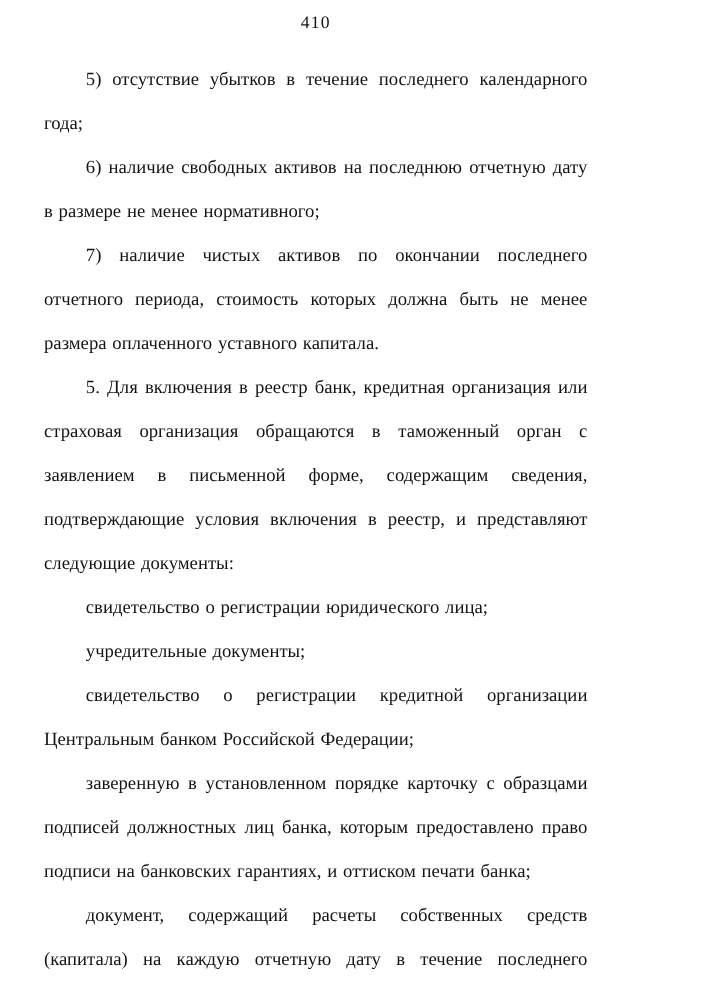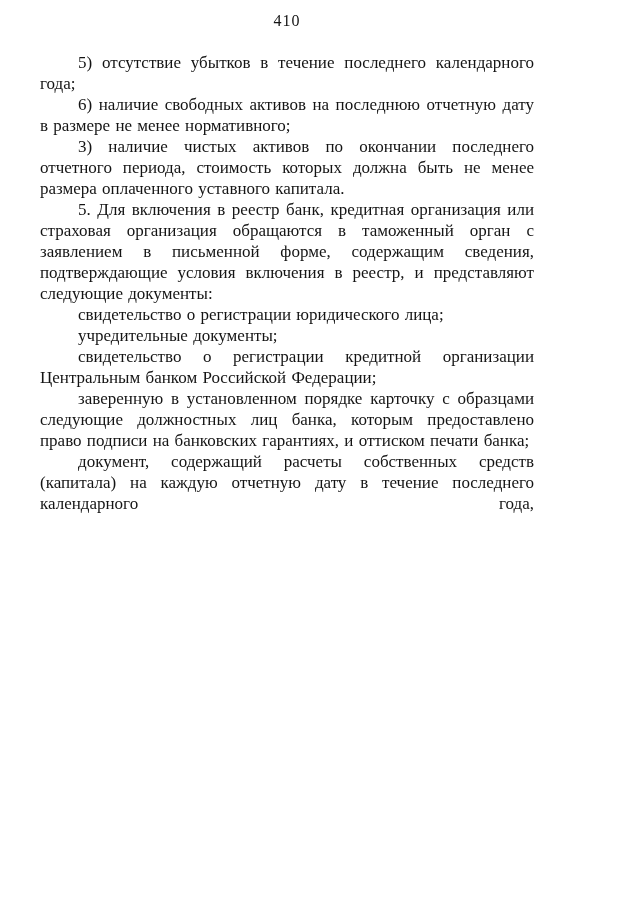--- a/index.html
+++ b/index.html
@@ -27,38 +27,38 @@
   }
   .body-text {
     position: absolute;
     top: 52px;
     left: 40px;
     width: 494px;
   }
   .body-text p {
     margin: 0;
     font-size: 17px;
-    line-height: 21px;
+    line-height: 40px;
     text-align: justify;
     text-indent: 38px;
     word-spacing: 1px;
   }
   .body-text p.justify-last {
     text-align-last: justify;
   }
 </style>
 </head>
 <body>
 
 <div class="page">
   <div class="page-number">410</div>
   <div class="body-text">
       <p>5) отсутствие убытков в течение последнего календарного года;</p>
       <p>6) наличие свободных активов на последнюю отчетную дату в размере не менее нормативного;</p>
-      <p>3) наличие чистых активов по окончании последнего отчетного периода, стоимость которых должна быть не менее размера оплаченного уставного капитала.</p>
+      <p>7) наличие чистых активов по окончании последнего отчетного периода, стоимость которых должна быть не менее размера оплаченного уставного капитала.</p>
       <p>5. Для включения в реестр банк, кредитная организация или страховая организация обращаются в таможенный орган с заявлением в письменной форме, содержащим сведения, подтверждающие условия включения в реестр, и представляют следующие документы:</p>
       <p>свидетельство о регистрации юридического лица;</p>
       <p>учредительные документы;</p>
       <p>свидетельство о регистрации кредитной организации Центральным банком Российской Федерации;</p>
-      <p>заверенную в установленном порядке карточку с образцами следующие должностных лиц банка, которым предоставлено право подписи на банковских гарантиях, и оттиском печати банка;</p>
+      <p>заверенную в установленном порядке карточку с образцами подписей должностных лиц банка, которым предоставлено право подписи на банковских гарантиях, и оттиском печати банка;</p>
       <p class="justify-last">документ, содержащий расчеты собственных средств (капитала) на каждую отчетную дату в течение последнего календарного года,</p>
     </div>
 </div>
 
 </body></html>

